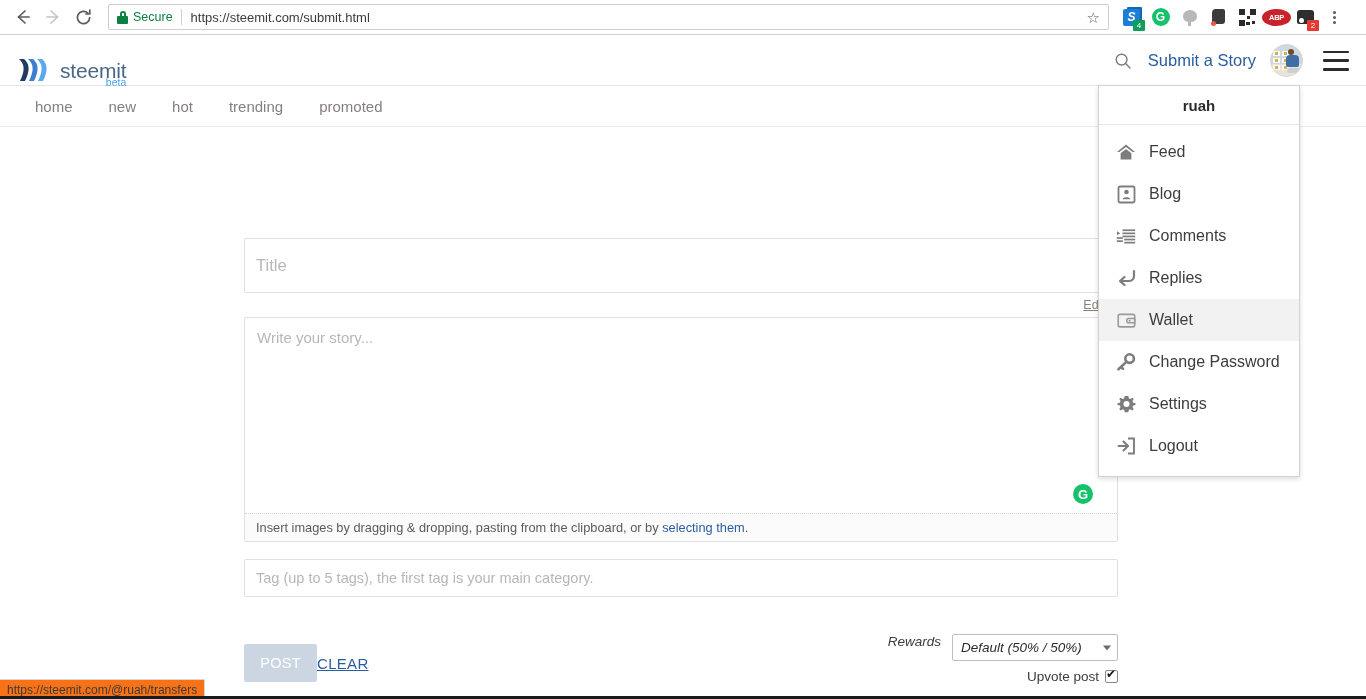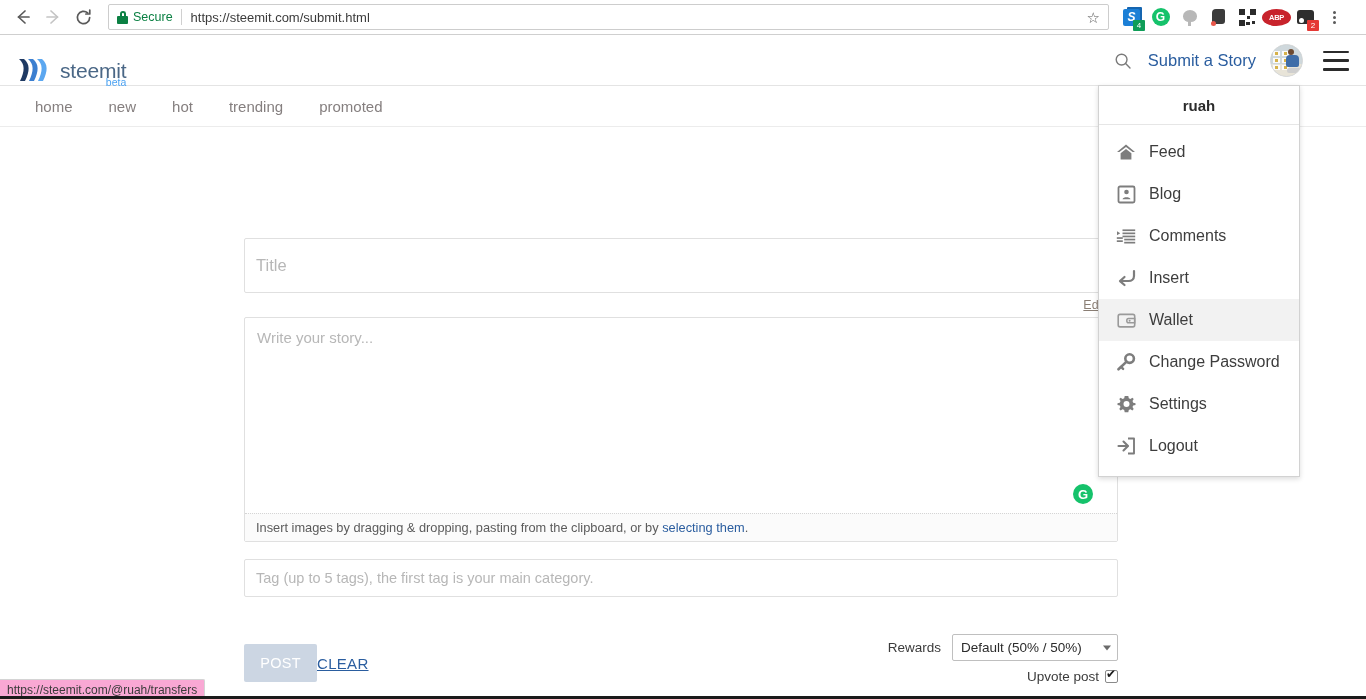--- a/index.html
+++ b/index.html
@@ -245,21 +245,21 @@
     letter-spacing: 0.3px;
   }
   .clear-btn {
     font-size: 15px; color: #2a5d9f;
     text-decoration: underline; letter-spacing: 0.3px;
   }
   .rewards-zone {
     position: absolute; right: 0px; top: -7px;
     display: flex; flex-direction: column; align-items: flex-end;
   }
-  .rewards-row { display: flex; align-items: center; }
+  .rewards-row { display: flex; align-items: flex-start; font-style: italic; }
   .rewards-label { font-size: 13.5px; color: #3b3b3b; margin-right: 11px; }
   .rewards-select {
     width: 166px; height: 27px; border: 1px solid #bfbfbf; border-radius: 2px;
     background: #fff; font-size: 13.5px; color: #2b2b2b;
     display: flex; align-items: center; padding: 0 8px; position: relative;
   }
   .rewards-select .caret {
     position: absolute; right: 6px; top: 50%; transform: translateY(-50%);
     border-left: 4px solid transparent; border-right: 4px solid transparent;
     border-top: 5px solid #6b6b6b;
@@ -298,21 +298,21 @@
   .dd-icon {
     width: 24px; height: 22px; margin-right: 11px;
     display: flex; align-items: center; justify-content: center;
     color: #7d7d7d; flex: 0 0 24px;
   }
 
   
   .status-bar {
     position: absolute; left: 0; bottom: 0;
     height: 20px; max-width: 455px;
-    background: #f9a8d4; border-top: 1px solid #d4d4d4;
+    background: #f97316; border-top: 1px solid #d4d4d4;
     border-right: 1px solid #d4d4d4;
     display: flex; align-items: center; padding: 0 7px;
     font-size: 12px; color: #3b3b3b;
     border-top-right-radius: 2px;
   }
   .bottom-strip {
     position: absolute; left: 0; bottom: 0; width: 1366px; height: 3px;
     background: #1a1a1a;
   }
 </style>
@@ -525,21 +525,21 @@
         <span>Comments</span>
       </div>
 
       <div class="dd-item">
         <span class="dd-icon">
           <svg width="20" height="18" viewBox="0 0 20 18">
               <path d="M18 2 L18 7 C18 10.2 15.6 12 12.6 12 L5.5 12" fill="none" stroke="#7d7d7d" stroke-width="2.2" stroke-linecap="round"></path>
               <path d="M8.5 8 L4 12.1 L8.5 16" fill="none" stroke="#7d7d7d" stroke-width="2.2" stroke-linecap="round" stroke-linejoin="round"></path>
             </svg>
         </span>
-        <span>Insert</span>
+        <span>Replies</span>
       </div>
 
       <div class="dd-item active">
         <span class="dd-icon">
           <svg width="19" height="17" viewBox="0 0 19 17">
               <rect x="1.2" y="2.4" width="16.5" height="12.5" rx="1.8" fill="none" stroke="#9a9a9a" stroke-width="1.6"></rect>
               <path d="M11.5 6.6 H17.7 V10.7 H11.5 C10.4 10.7 9.8 9.9 9.8 8.65 C9.8 7.4 10.4 6.6 11.5 6.6 Z" fill="none" stroke="#9a9a9a" stroke-width="1.5"></path>
               <circle cx="12.6" cy="8.65" r="1" fill="#9a9a9a"></circle>
             </svg>
         </span>

